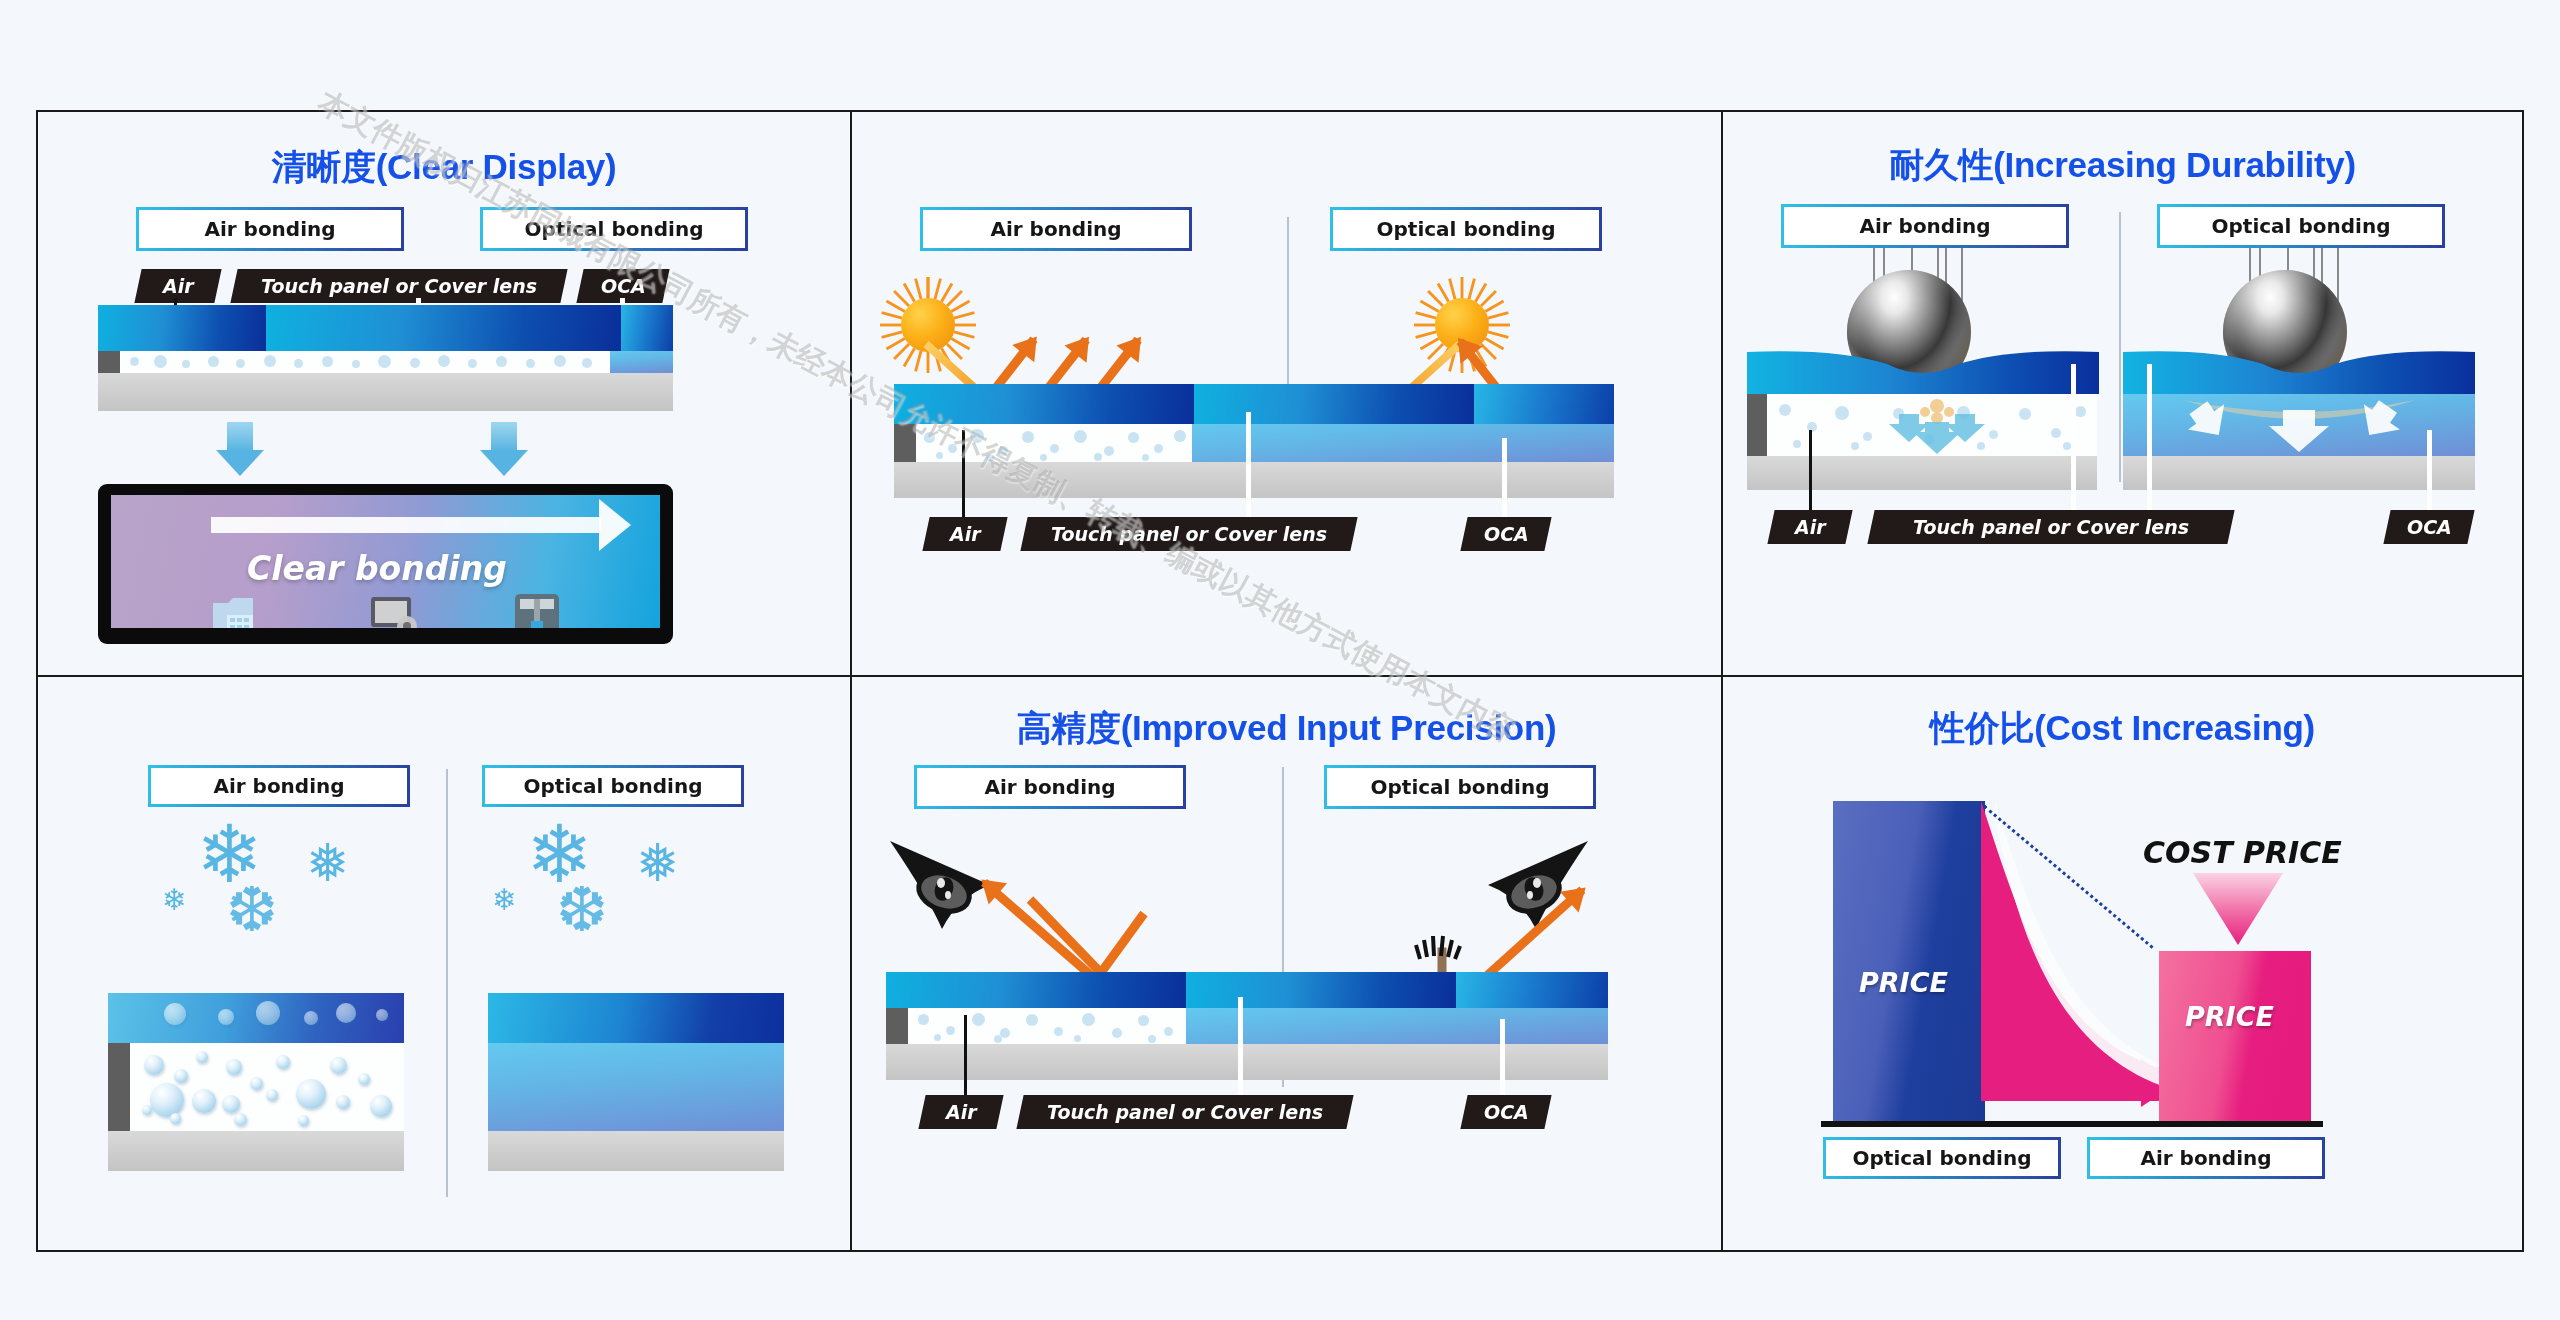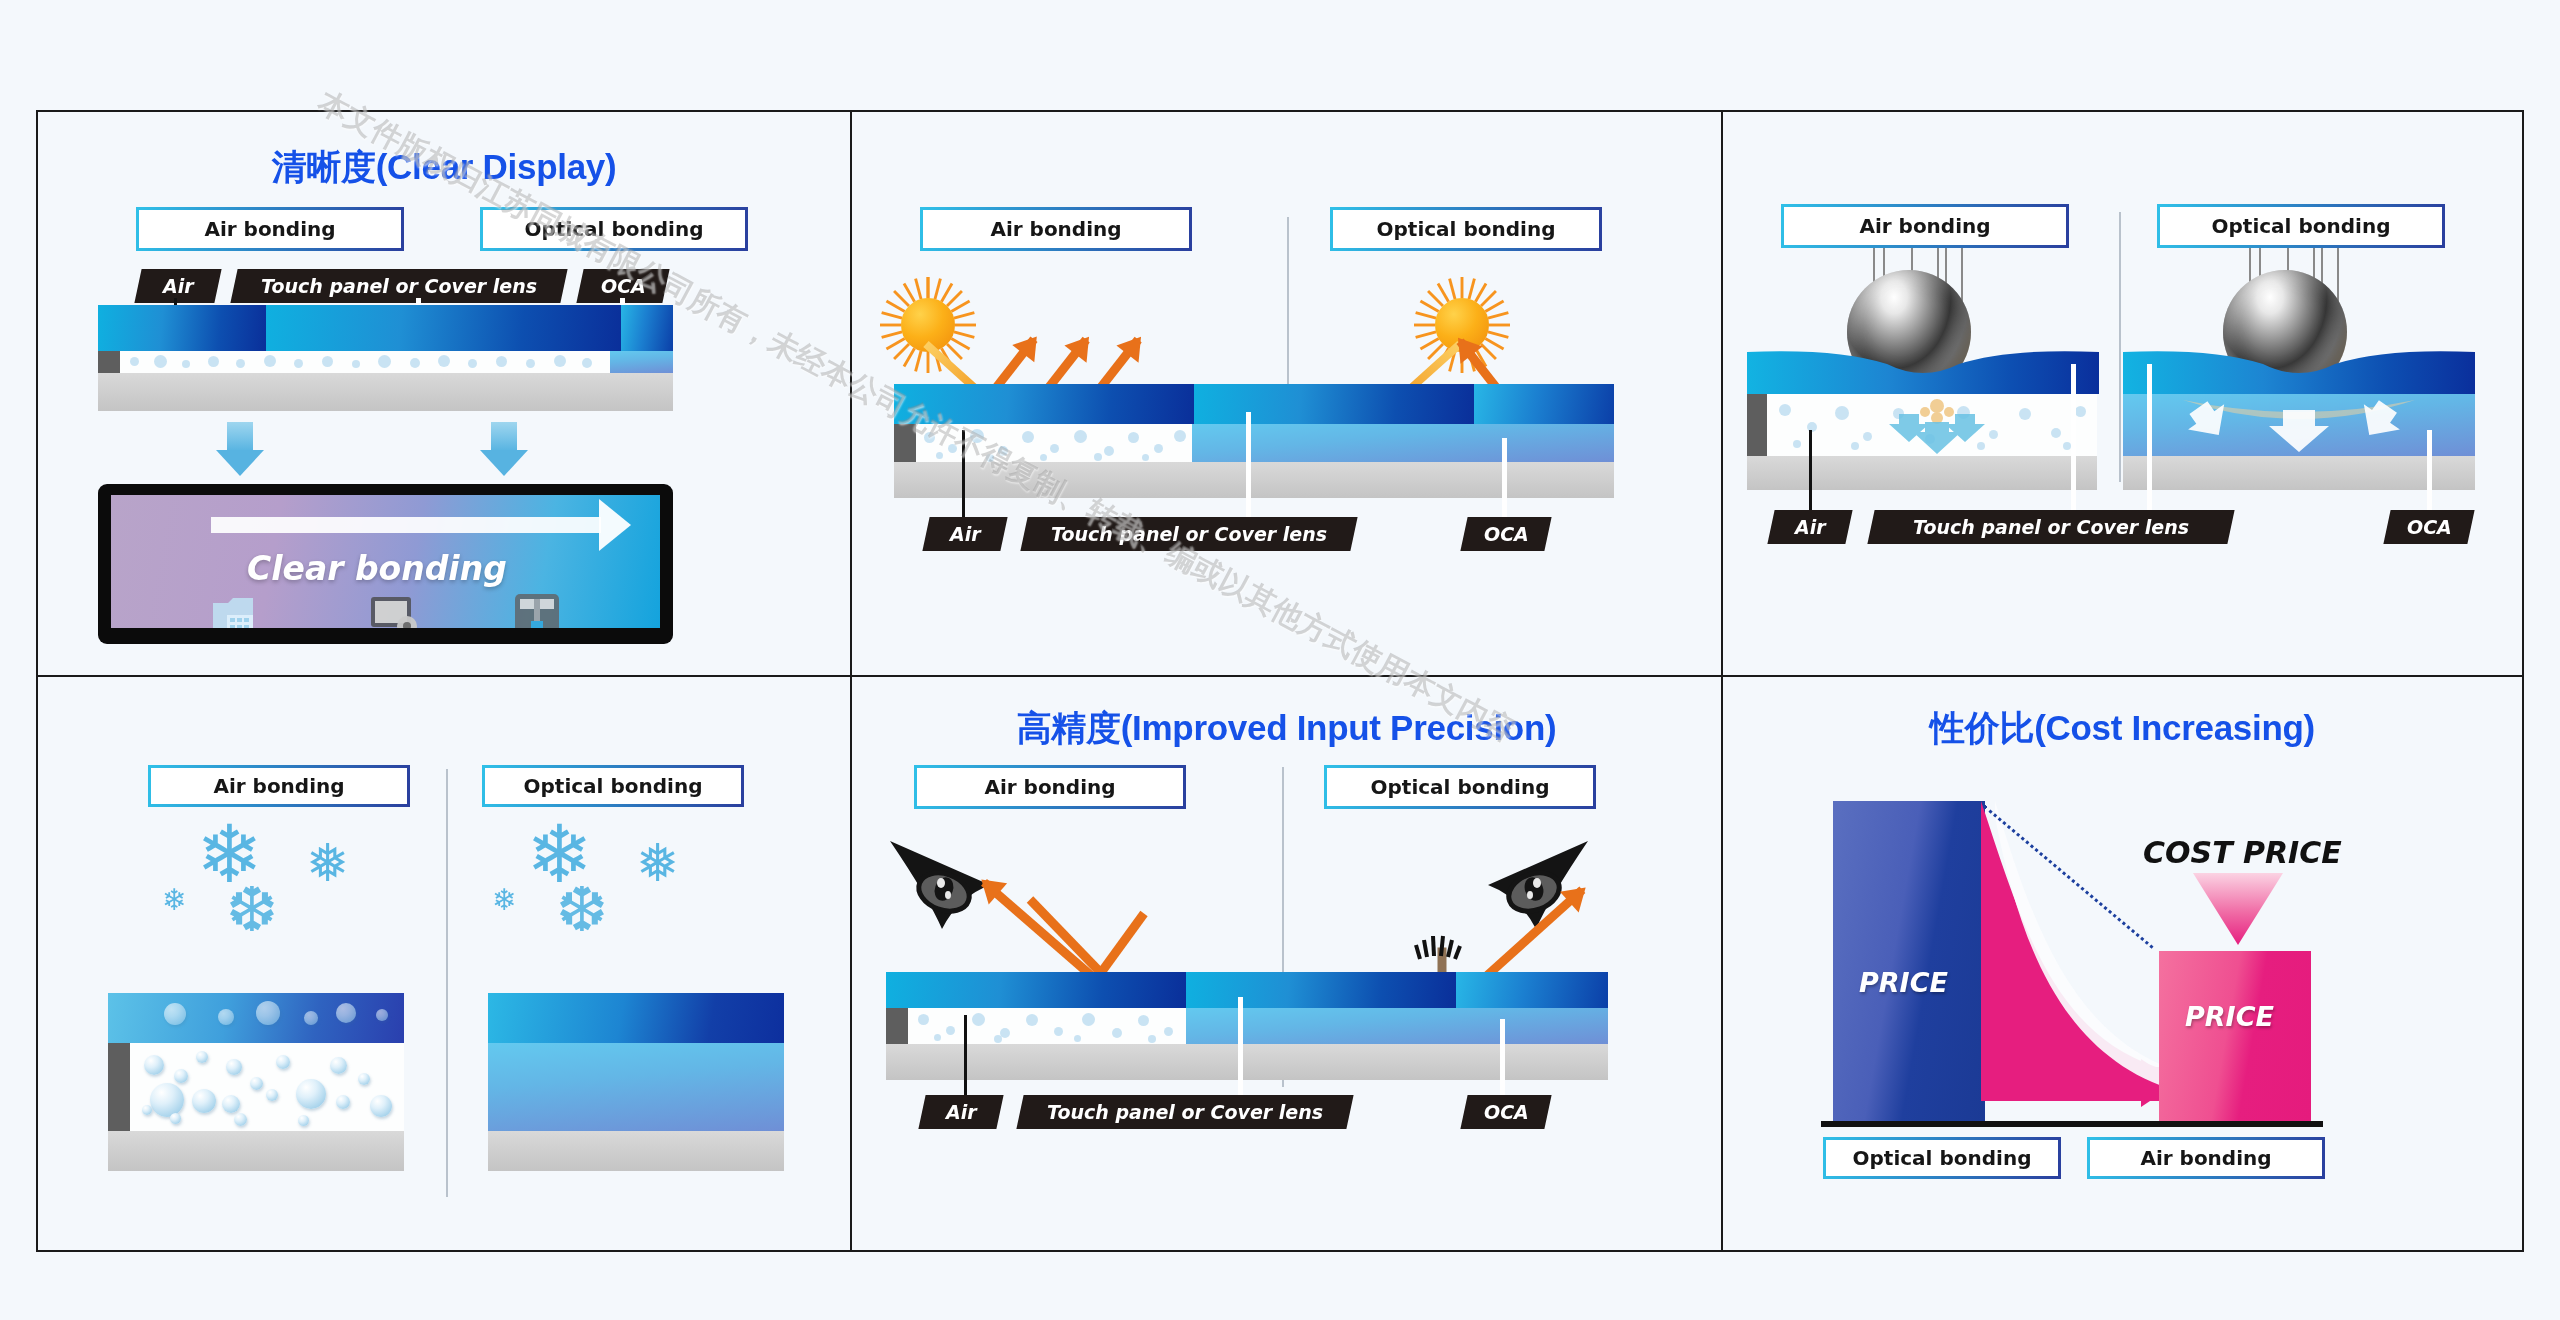--- a/index.html
+++ b/index.html
@@ -370,20 +370,23 @@
         </div>
       <div class="tag" style="left:172px;top:405px;width:330px;height:34px;">
           <span>Touch panel or Cover lens</span>
         </div>
       <div class="tag" style="left:612px;top:405px;width:84px;height:34px;">
           <span>OCA</span>
         </div>
     </div>
 
     <div class="cell">
+      <div class="title" style="top:30px;">
+        <span class="cn">耐久性</span><span>(Increasing Durability)</span>
+      </div>
 
       <div class="vdiv" style="left:396px;top:100px;height:270px;"></div>
 
       <div class="bbox" style="left:58px;top:92px;width:288px;height:44px;">
           <span>Air bonding</span>
         </div>
       <div class="bbox" style="left:434px;top:92px;width:288px;height:44px;">
           <span>Optical bonding</span>
         </div>
 

